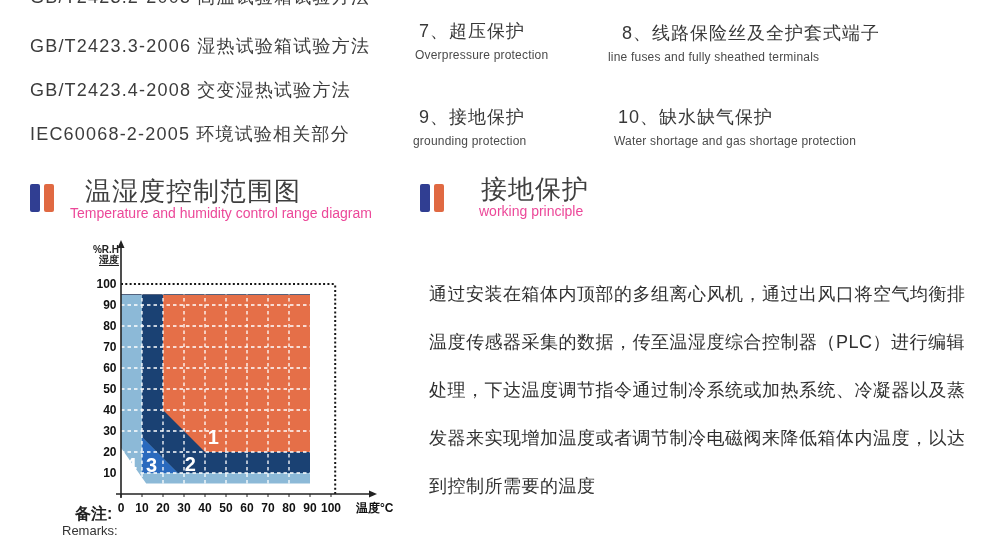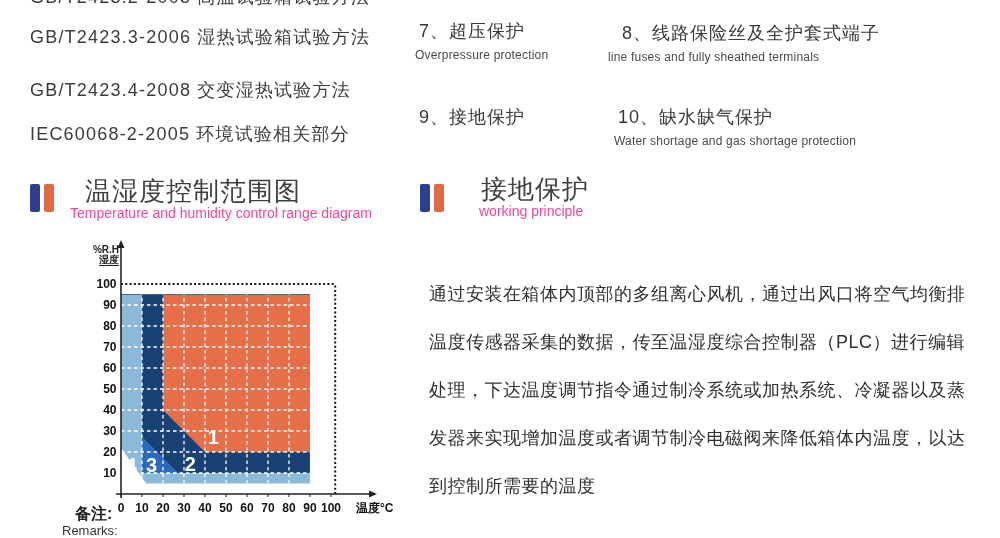--- a/index.html
+++ b/index.html
@@ -36,35 +36,36 @@
   .remark-zh{position:absolute;left:75px;top:504px;font-size:16px;font-weight:bold;color:#222;}
   .remark-en{position:absolute;left:62px;top:523px;font-size:13px;color:#333;}
   
   #chart-wrap{position:absolute;left:80px;top:236px;width:320px;height:300px;}
 </style>
 </head>
 <body>
 
 <div>
   <div class="std-item" style="top:-15px">GB/T2423.2-2005 高温试验箱试验方法</div>
-  <div class="std-item" style="top:25px">GB/T2423.3-2006 湿热试验箱试验方法</div>
+  <div class="std-item" style="top:34px">GB/T2423.3-2006 湿热试验箱试验方法</div>
   <div class="std-item" style="top:78px">GB/T2423.4-2008 交变湿热试验方法</div>
   <div class="std-item" style="top:122px">IEC60068-2-2005 环境试验相关部分</div>
 </div>
 
 <div class="prot" style="left:419px;top:19px">
   <div class="prot-zh"><span>7、</span><span>超压保护</span></div>
   <div class="prot-en" style="margin-left:-4px">Overpressure protection</div>
 </div>
 <div class="prot" style="left:622px;top:21px">
   <div class="prot-zh"><span>8、</span><span>线路保险丝及全护套式端子</span></div>
   <div class="prot-en" style="margin-left:-14px">line fuses and fully sheathed terminals</div>
 </div>
 <div class="prot" style="left:419px;top:105px">
   <div class="prot-zh"><span>9、</span><span>接地保护</span></div>
+  <div class="prot-en" style="margin-left:-6px">grounding protection</div>
 </div>
 <div class="prot" style="left:618px;top:105px">
   <div class="prot-zh"><span>10、</span><span>缺水缺气保护</span></div>
   <div class="prot-en" style="margin-left:-4px">Water shortage and gas shortage protection</div>
 </div>
 
 <div>
   <div class="icon-bars" style="left:30px;top:184px">
     <div class="bar bar1" style="background: rgb(48, 62, 146);"></div>
     <div class="bar bar2" style="background: rgb(224, 105, 66);"></div>

